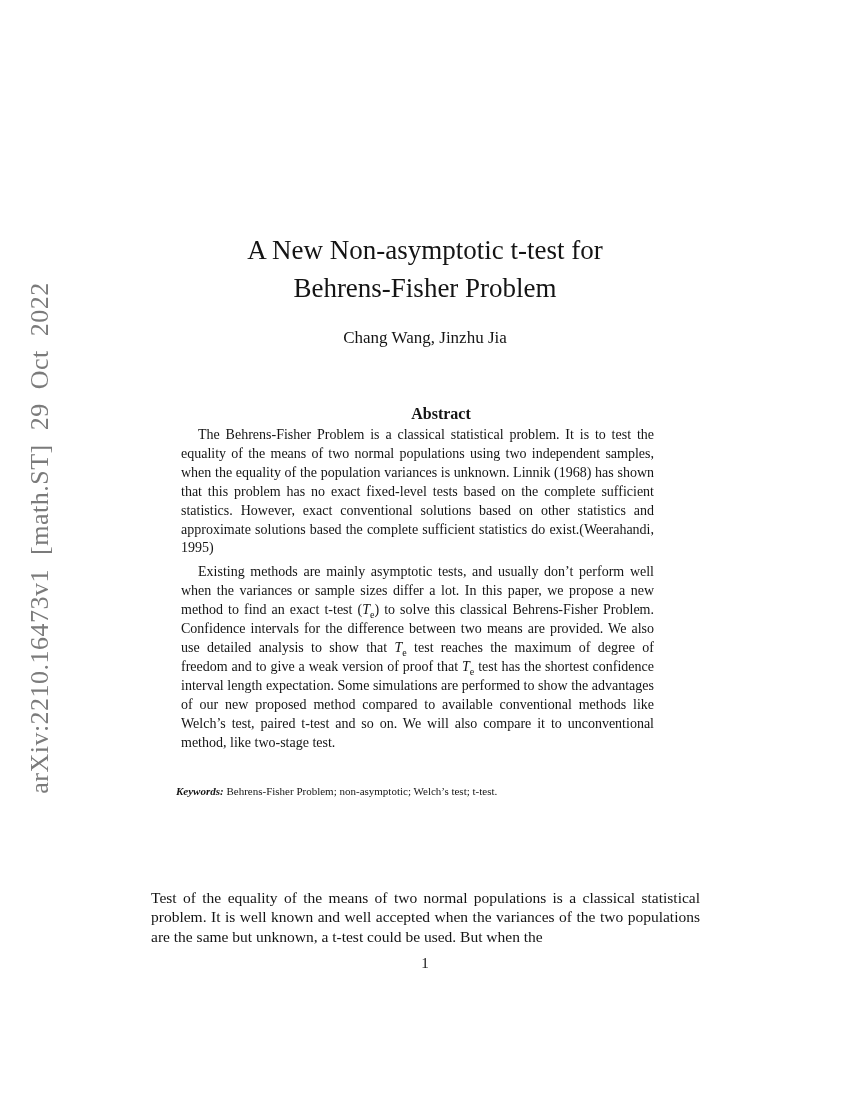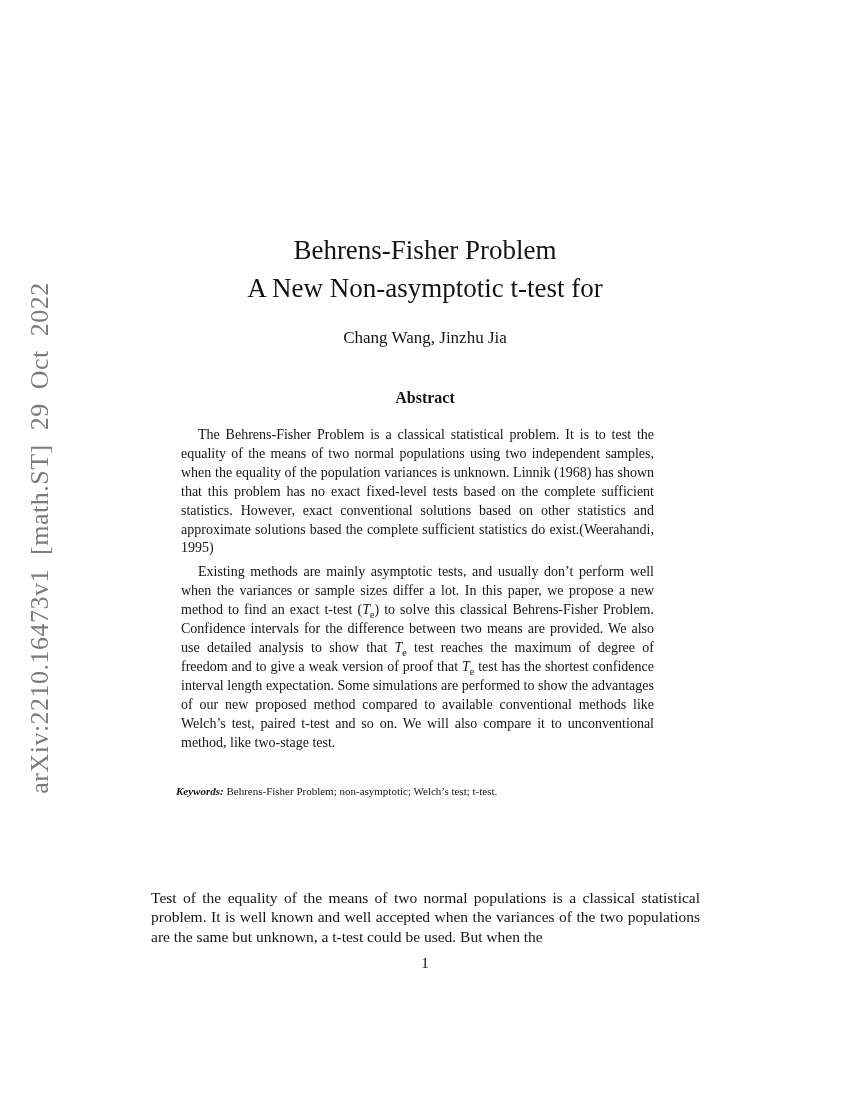--- a/index.html
+++ b/index.html
@@ -54,21 +54,21 @@
   }
 
   .abstract-heading {
     position: absolute;
     left: 151px;
     width: 548px;
     top: 389px;
     text-align: center;
     font-size: 16px;
     font-weight: bold;
-    margin: 0;
+    margin: 16px;
   }
 
   .abstract-body {
     position: absolute;
     left: 176px;
     width: 483px;
     top: 421px;
     font-size: 14px;
     line-height: 18.9px;
     text-align: justify;
@@ -126,22 +126,22 @@
   }
 </style>
 </head>
 <body>
 
 <div class="page">
 
   <span class="arxiv-stamp">arXiv:2210.16473v1  [math.ST]  29 Oct 2022</span>
 
   <h1 class="title-block">
+    <span class="title-line">A New Non-asymptotic t-test for</span>
     <span class="title-line">Behrens-Fisher Problem</span>
-    <span class="title-line">A New Non-asymptotic t-test for</span>
   </h1>
 
   <div class="authors">Chang Wang, Jinzhu Jia</div>
 
   <h2 class="abstract-heading">Abstract</h2>
 
   <div class="abstract-body">
     <p>The Behrens-Fisher Problem is a classical statistical problem. It is to test the equality of the means of two normal populations using two independent samples, when the equality of the population variances is unknown. Linnik (1968) has shown that this problem has no exact fixed-level tests based on the complete sufficient statistics. However, exact conventional solutions based on other statistics and approximate solutions based the complete sufficient statistics do exist.(Weerahandi, 1995)</p>
     <p>Existing methods are mainly asymptotic tests, and usually don’t perform well when the variances or sample sizes differ a lot. In this paper, we propose a new method to find an exact t-test (<i>T</i><sub>e</sub>) to solve this classical Behrens-Fisher Problem. Confidence intervals for the difference between two means are provided. We also use detailed analysis to show that <i>T</i><sub>e</sub> test reaches the maximum of degree of freedom and to give a weak version of proof that <i>T</i><sub>e</sub> test has the shortest confidence interval length expectation. Some simulations are performed to show the advantages of our new proposed method compared to available conventional methods like Welch’s test, paired t-test and so on. We will also compare it to unconventional method, like two-stage test.</p>
   </div>

